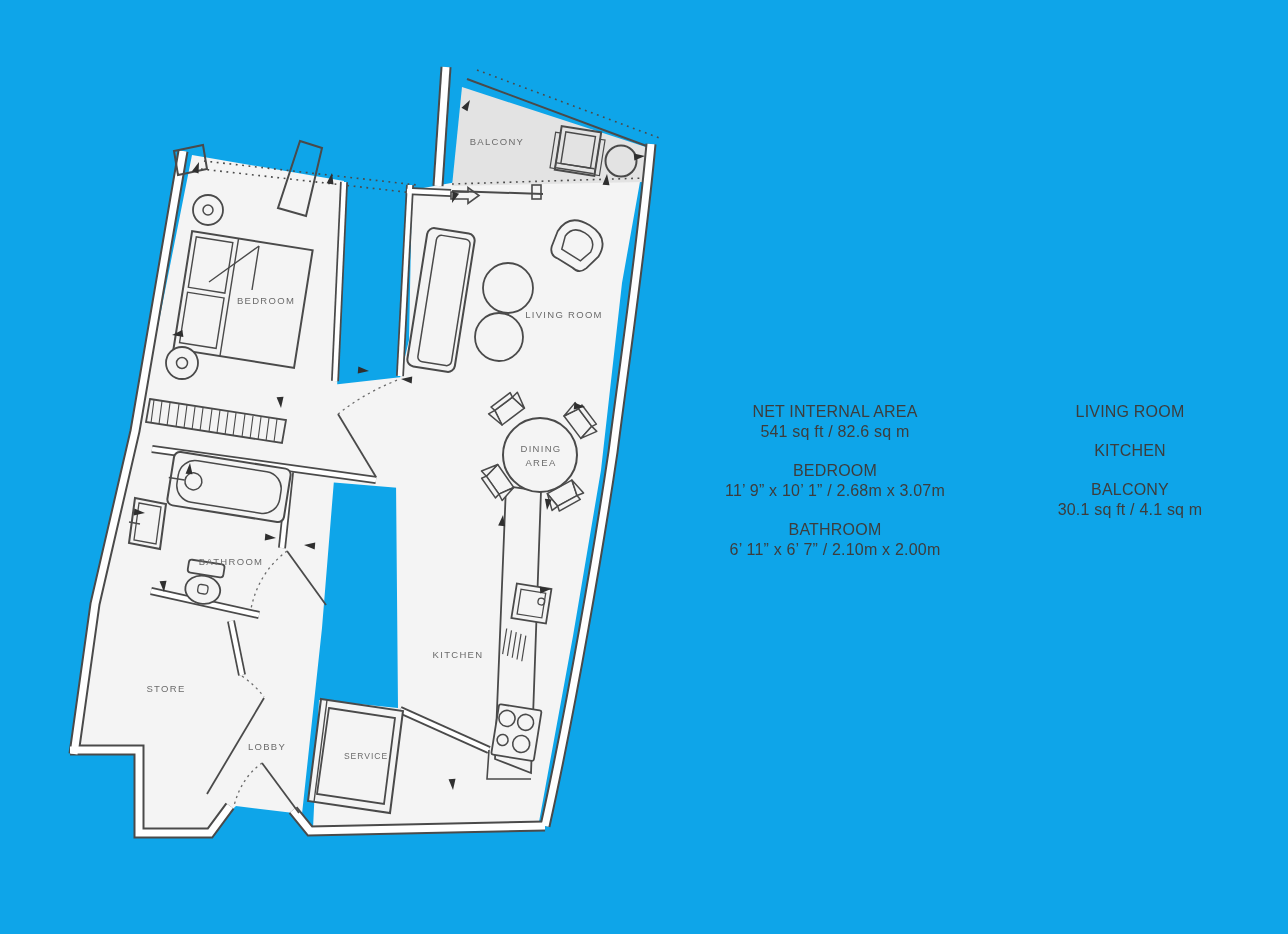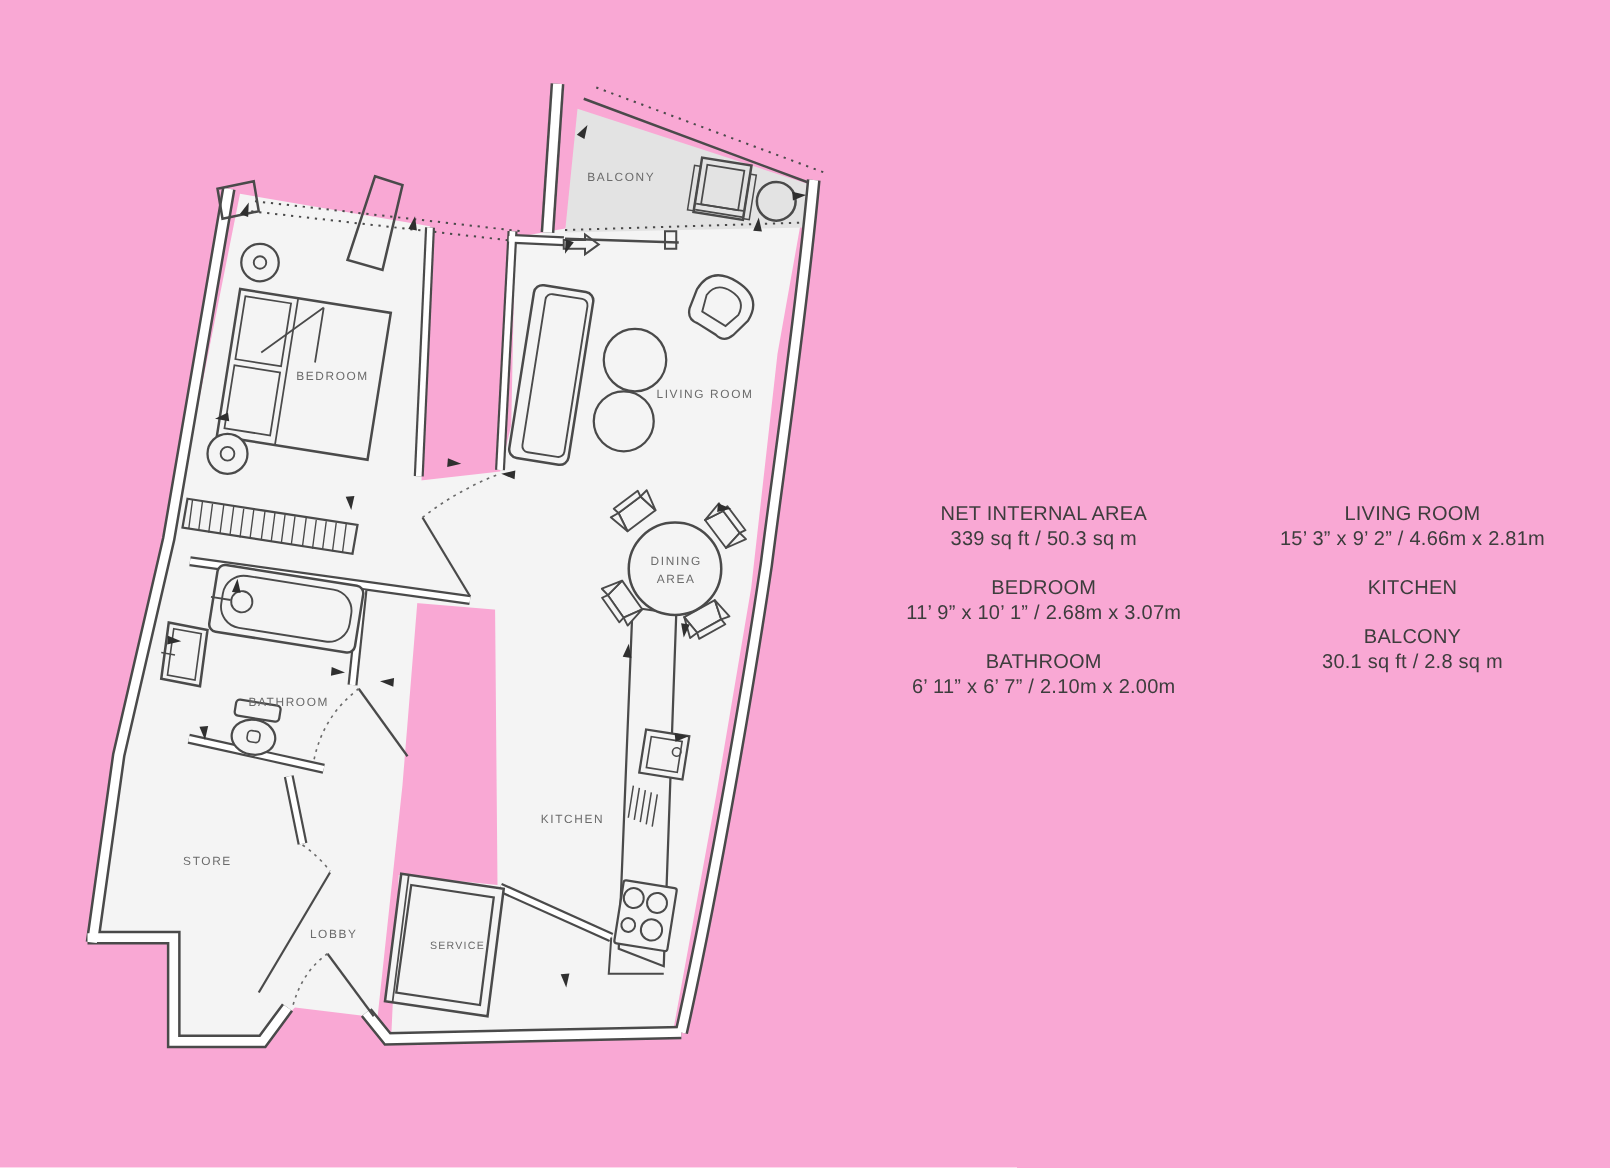--- a/index.html
+++ b/index.html
@@ -1,16 +1,16 @@
 <!DOCTYPE html>
 <html><head>
 <meta charset="utf-8">
 <style>
   html,body{margin:0;padding:0;background:#ffffff;}
-  .canvas{position:relative;width:1288px;height:934px;background:#f9a8d4;overflow:hidden;
+  .canvas{position:relative;width:1288px;height:934px;background:#0ea5e9;overflow:hidden;
           font-family:"Liberation Sans",sans-serif;}
   .plan-svg{position:absolute;left:0;top:0;}
 
   
   .wx-d use{stroke:#4a4a4a;stroke-width:11;fill:none;}
   .wx-w use{stroke:#ffffff;stroke-width:7;fill:none;}
   .wi-d use{stroke:#4a4a4a;stroke-width:8;fill:none;}
   .wi-w use{stroke:#ffffff;stroke-width:4.5;fill:none;}
 
   .ln{stroke:#4a4a4a;fill:none;}
@@ -253,39 +253,38 @@
   <text class="rlabel" x="166" y="692">STORE</text>
   <text class="rlabel" x="267" y="750">LOBBY</text>
   <text class="rlabel rlabel-sm" x="366" y="759">SERVICE</text>
   <text class="rlabel" x="458" y="658">KITCHEN</text>
 </svg>
 
 <div class="stats">
   <div class="col col1">
     <div class="block">
       <div class="stat-title">NET INTERNAL AREA</div>
-      <div class="stat-value">339 sq ft / 50.3 sq m</div>
+      <div class="stat-value">541 sq ft / 82.6 sq m</div>
     </div>
     <div class="block">
       <div class="stat-title">BEDROOM</div>
       <div class="stat-value">11’ 9” x 10’ 1” / 2.68m x 3.07m</div>
     </div>
     <div class="block">
       <div class="stat-title">BATHROOM</div>
       <div class="stat-value">6’ 11” x 6’ 7” / 2.10m x 2.00m</div>
     </div>
   </div>
   <div class="col col2">
     <div class="block">
       <div class="stat-title">LIVING ROOM</div>
-      <div class="stat-value">15’ 3” x 9’ 2” / 4.66m x 2.81m</div>
     </div>
     <div class="block">
       <div class="stat-title">KITCHEN</div>
     </div>
     <div class="block">
       <div class="stat-title">BALCONY</div>
-      <div class="stat-value">30.1 sq ft / 2.8 sq m</div>
+      <div class="stat-value">30.1 sq ft / 4.1 sq m</div>
     </div>
   </div>
 </div>
 
 </div>
 
 </body></html>

